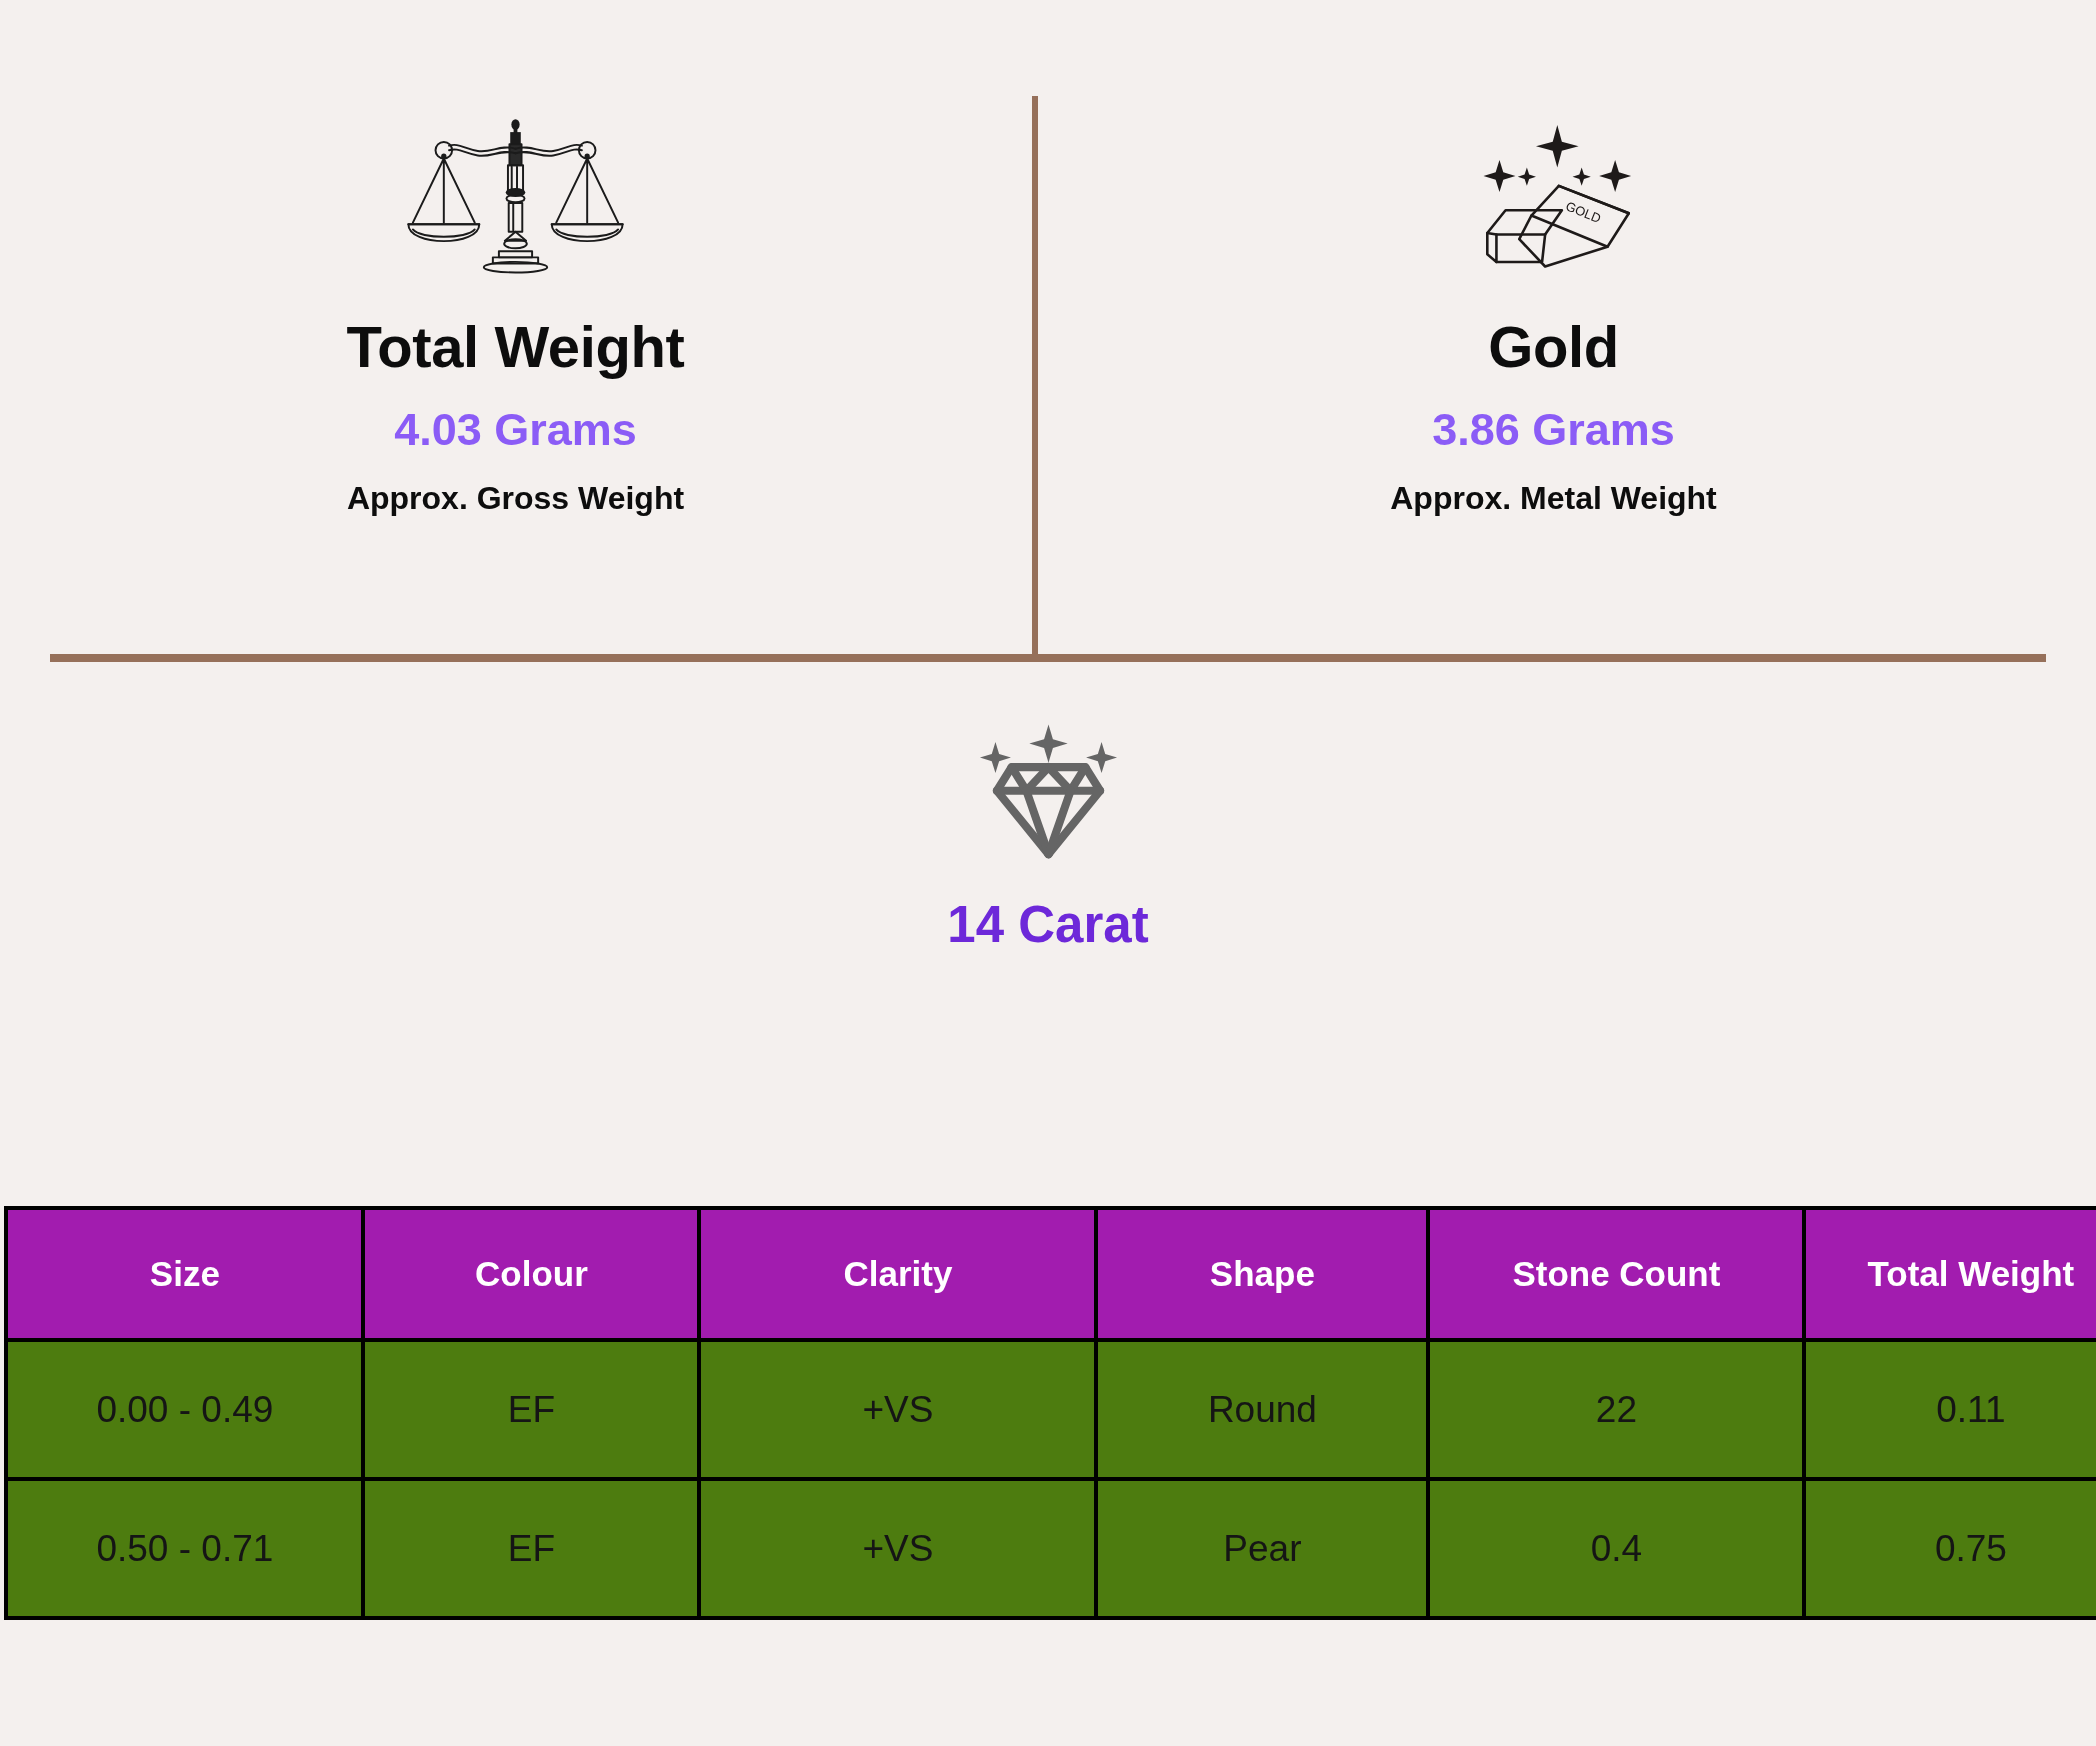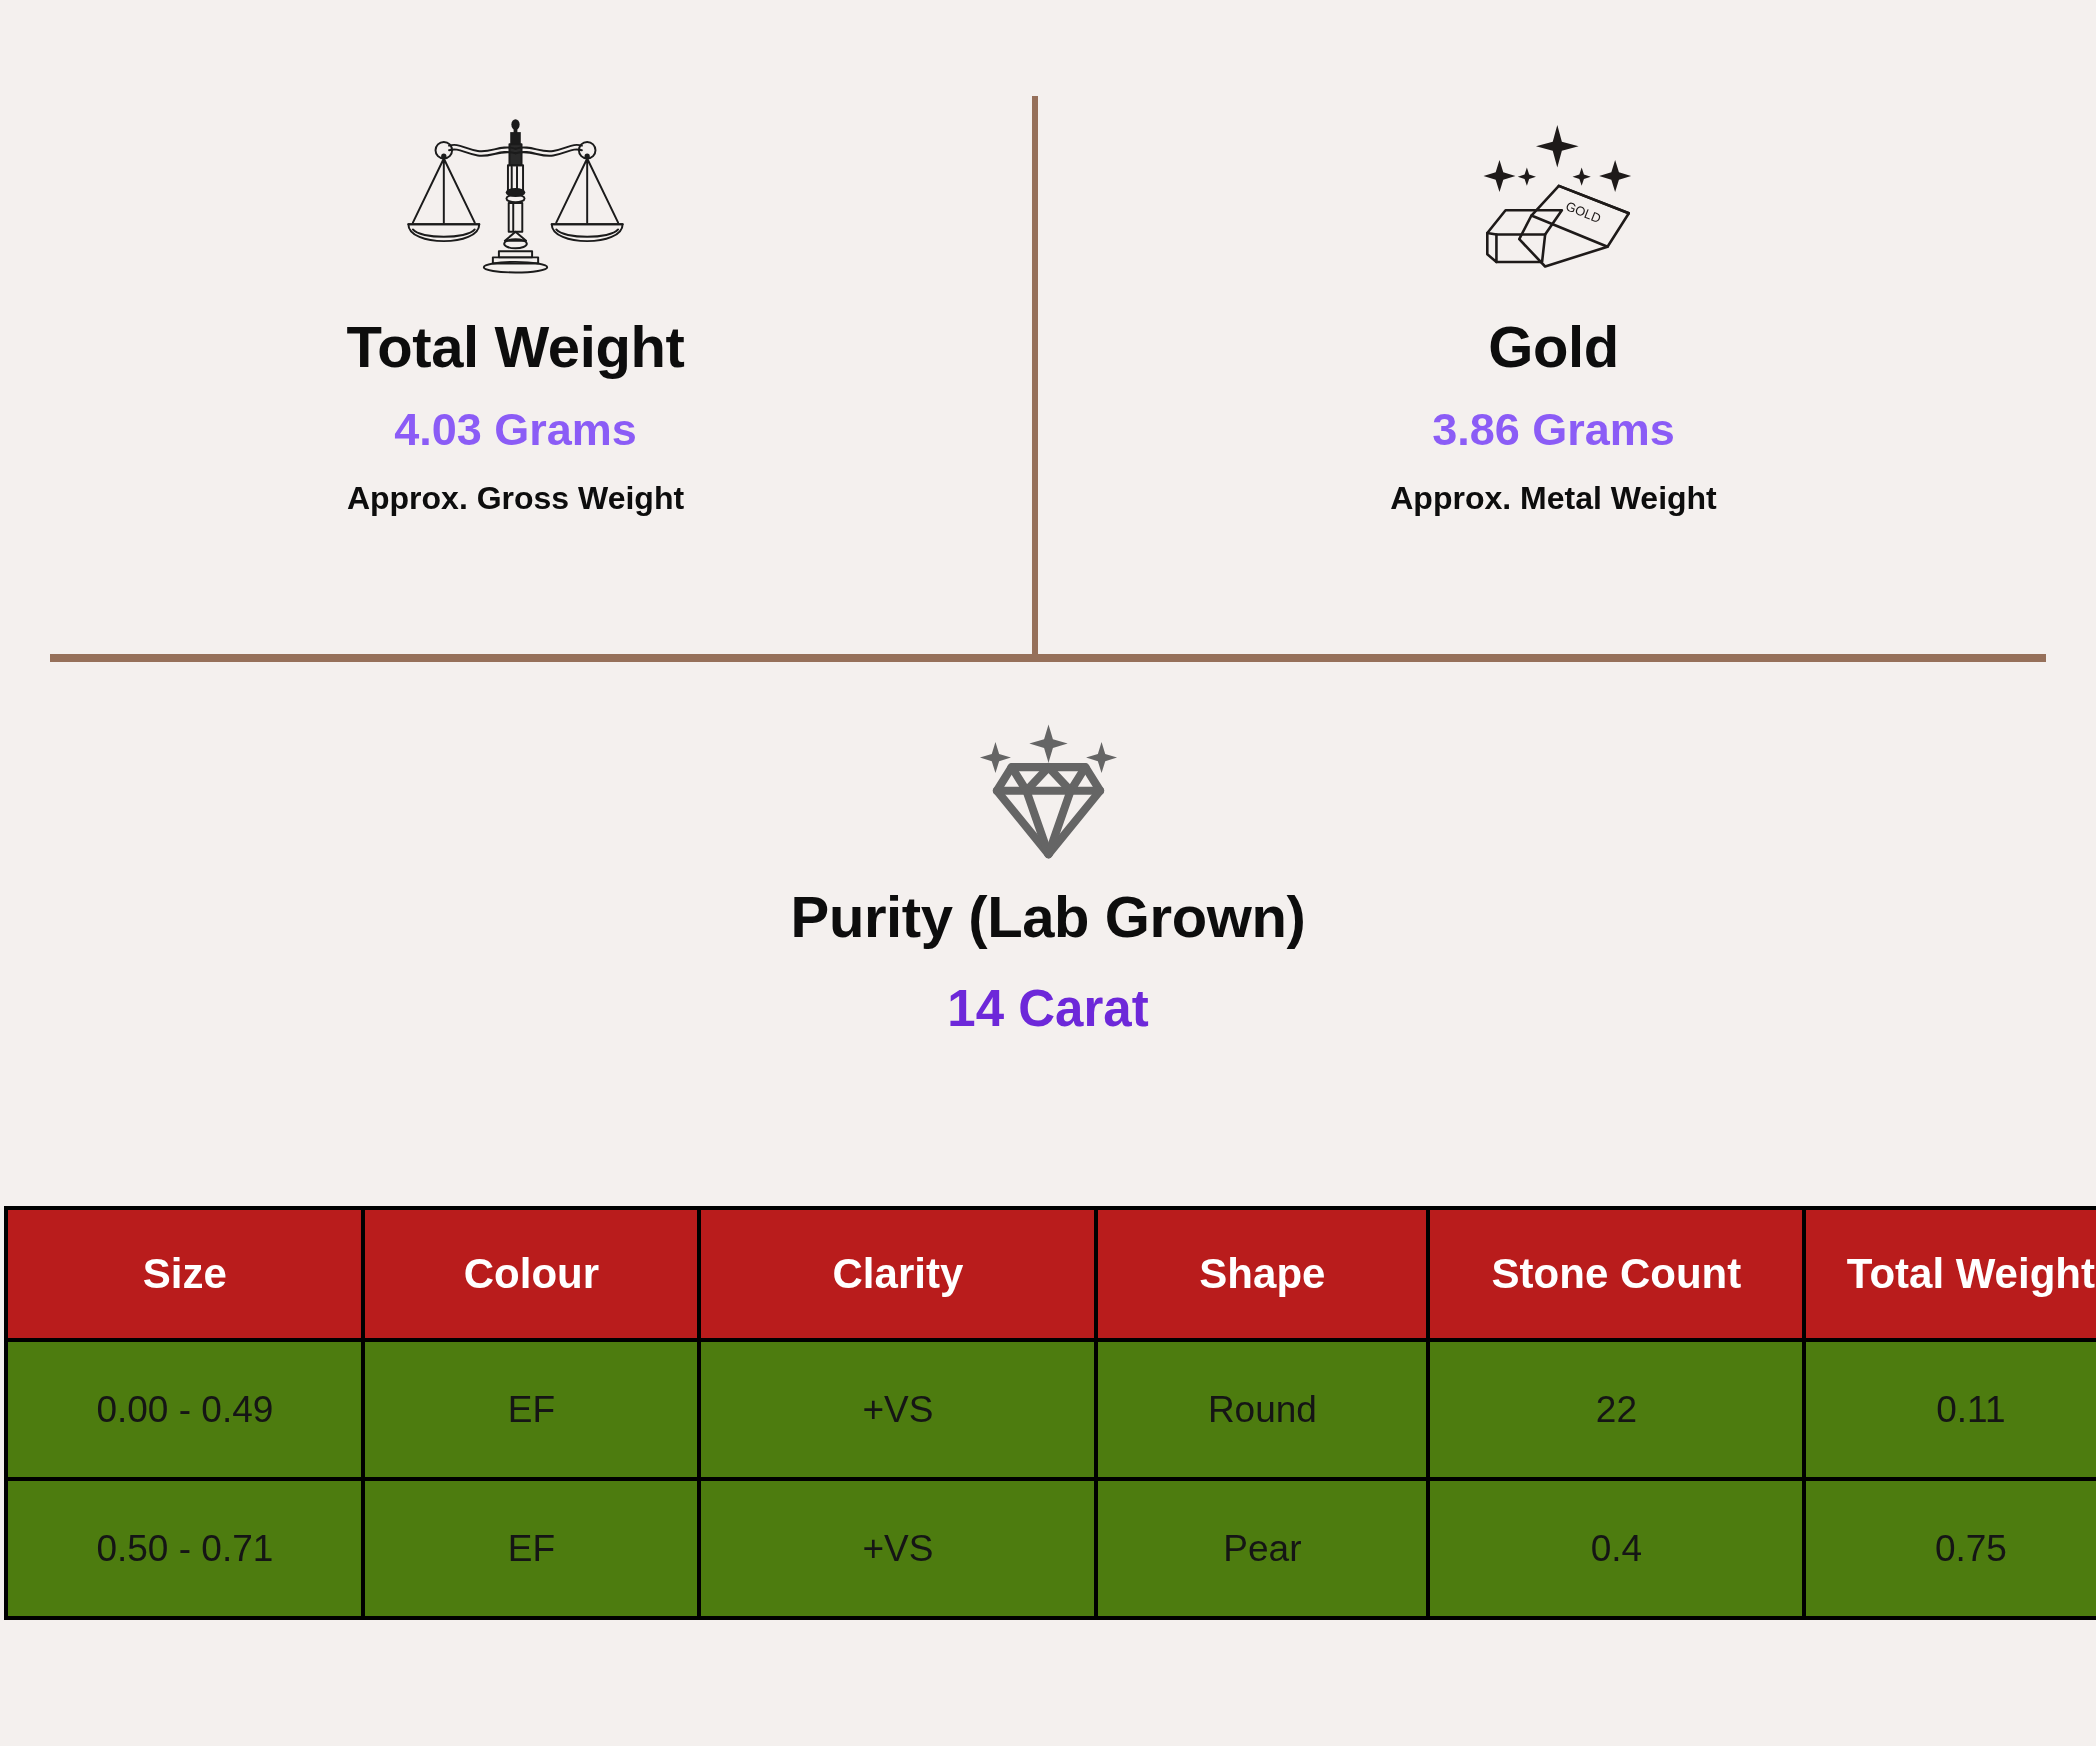--- a/index.html
+++ b/index.html
@@ -143,23 +143,23 @@
     background: #F4F0EE;
   }
   table.stone-table th,
   table.stone-table td {
     border: 4.4px solid #000000;
     text-align: center;
     vertical-align: middle;
     padding: 0;
   }
   table.stone-table th {
-    background: #b91c1c;
+    background: #a21caf;
     color: #FFFFFF;
-    font-size: 42px;
+    font-size: 35px;
     font-weight: 700;
     height: 128px;
   }
   table.stone-table td {
     background: #4d7c0f;
     color: #151515;
     font-size: 37px;
     font-weight: 400;
     height: 135px;
   }
@@ -270,21 +270,20 @@
 
         <path d="M30 96 L170 96"></path>
         <path d="M50 64 L70 96"></path>
         <path d="M150 64 L130 96"></path>
         <path d="M70 96 L100 64 L130 96"></path>
 
         <path d="M70 96 L100 182"></path>
         <path d="M130 96 L100 182"></path>
       </svg>
     </div>
-    <div class="purity-title">Purity (Lab Grown)</div>
     <div class="purity-value">14 Carat</div>
   </div>
 
   <div class="stone-table-wrap">
     <table class="stone-table">
       <colgroup>
         <col class="col-size">
         <col class="col-colour">
         <col class="col-clarity">
         <col class="col-shape">

